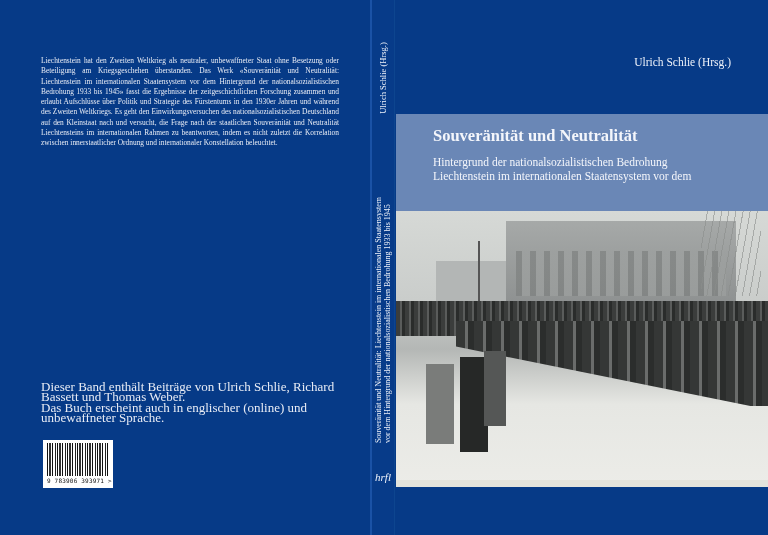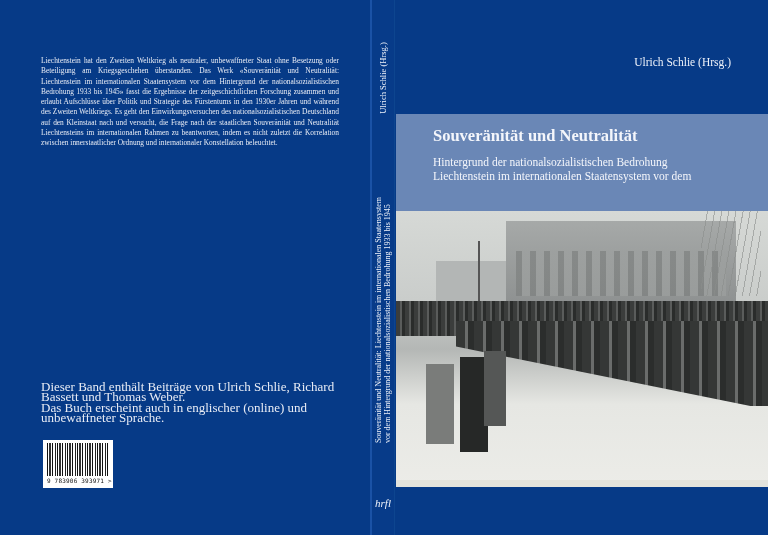--- a/index.html
+++ b/index.html
@@ -65,21 +65,21 @@
     }
     .spine-title { font-size:8px; line-height:9px; }
     .spine-title div { white-space:nowrap; }
     .spine-title-wrap {
       position:absolute; left:383px; top:320px;
       transform:translate(-50%,-50%) rotate(-90deg);
       white-space:nowrap; color:#eef2fa;
       font-family:"Liberation Serif", serif;
     }
     .spine-logo {
-      position:absolute; left:374px; top:497px; width:18px;
+      position:absolute; left:374px; top:471px; width:18px;
       color:#eef2fa; font-family:"Liberation Serif", serif;
       font-style:italic; font-size:11px; text-align:center;
     }
 
     .front-author {
       position:absolute; right:37px; top:56px;
       color:#eef2fa; font-family:"Liberation Serif", serif; font-size:11.5px;
     }
     .title-block {
       position:absolute; left:396px; top:114px; width:372px; height:122px;

